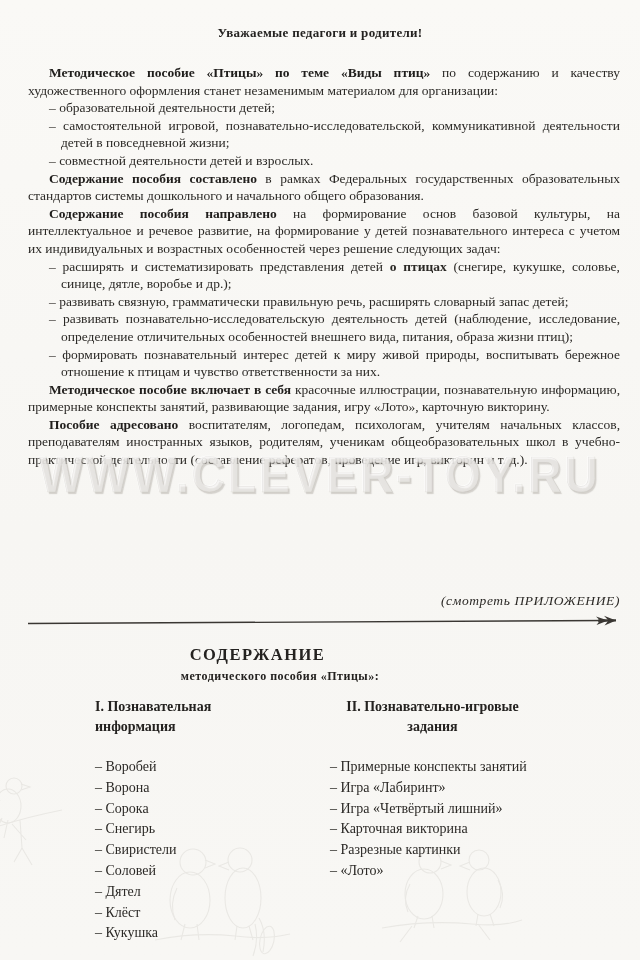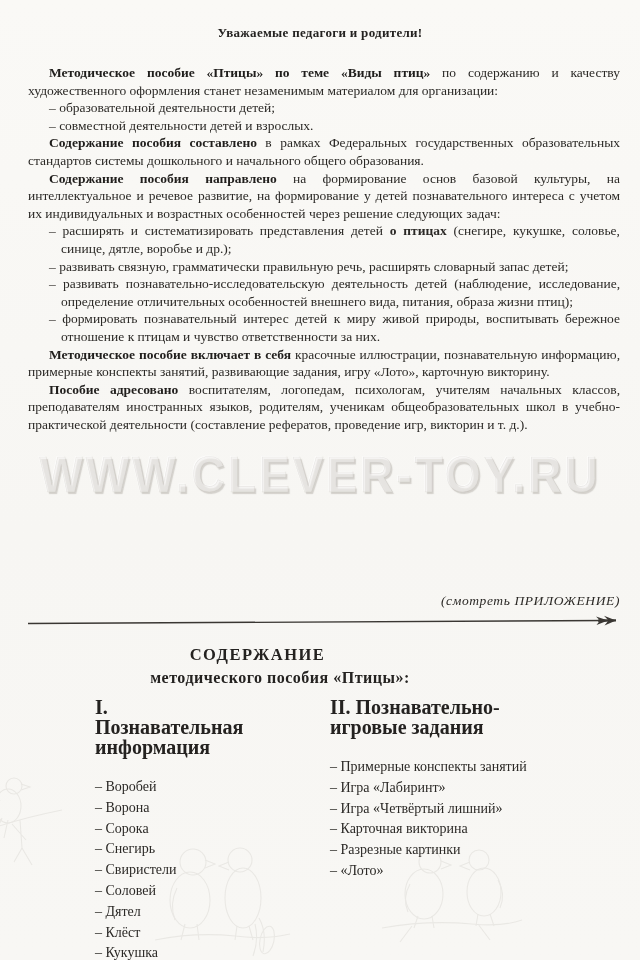--- a/index.html
+++ b/index.html
@@ -25,28 +25,28 @@
     position:absolute; top:593px; left:28px; width:592px; text-align:right;
     font-style:italic; font-size:13.5px; letter-spacing:0.6px; color:#2b2926;
   }
   .arrow-wrap { position:absolute; top:612px; left:26px; }
   .contents-title {
     position:absolute; top:645px; left:0; width:515px; text-align:center;
     font-size:16.5px; font-weight:bold; letter-spacing:1.5px; color:#242220;
   }
   .contents-subtitle {
     position:absolute; top:669px; left:0; width:560px; text-align:center;
-    font-size:16px; font-weight:bold; letter-spacing:0.5px; color:#242220;
+    font-size:12px; font-weight:bold; letter-spacing:0.5px; color:#242220;
   }
   .columns { position:absolute; top:697px; left:95px; width:530px; display:flex; }
   .col1 { width:235px; flex:0 0 235px; }
   .col2 { flex:1; }
-  .col-header { font-weight:bold; font-size:20px; line-height:20px; color:#242220; margin-bottom:20px; }
+  .col-header { font-weight:bold; font-size:14px; line-height:20px; color:#242220; margin-bottom:20px; }
   .col1 .col-header { max-width:165px; }
-  .col2 .col-header { max-width:205px; }
+  .col2 .col-header { max-width:205px;text-align:center; }
   .c-item { font-size:14px; line-height:20.8px; white-space:nowrap; }
   .watermark {
     position:absolute; top:448px; left:-6px; width:652px; text-align:center;
     font-family:"Liberation Sans", sans-serif; font-weight:bold;
     font-size:46px; letter-spacing:3px; transform:scaleY(1.08);
     color:rgba(241,239,236,0.55);
     text-shadow:1.5px 1.5px 1px rgba(158,153,146,0.40), -1px -1px 1px rgba(255,255,255,0.75);
     -webkit-text-stroke:0.6px rgba(168,163,155,0.22);
     pointer-events:none; z-index:5;
   }
@@ -93,20 +93,21 @@
   </div>
 
   <div class="watermark">WWW.CLEVER-TOY.RU</div>
 
   <div class="page-title">Уважаемые педагоги и родители!</div>
 
   <div class="body-text">
     <p class="para"><b>Методическое пособие «Птицы» по теме «Виды птиц»</b><span> по содержанию и качеству художественного оформления станет незаменимым материалом для организации:</span></p>
     <div class="ilist">
       <div class="hang"><span>–</span> <span>образовательной деятельности детей;</span></div>
+      <div class="hang"><span>–</span> <span>самостоятельной игровой, познавательно-исследовательской, коммуникативной деятельности детей в повседневной жизни;</span></div>
       <div class="hang"><span>–</span> <span>совместной деятельности детей и взрослых.</span></div>
     </div>
     <p class="para"><b>Содержание пособия составлено</b><span> в рамках Федеральных государственных образовательных стандартов системы дошкольного и начального общего образования.</span></p>
     <p class="para"><b>Содержание пособия направлено</b><span> на формирование основ базовой культуры, на интеллектуальное и речевое развитие, на формирование у детей познавательного интереса с учетом их индивидуальных и возрастных особенностей через решение следующих задач:</span></p>
     <div class="ilist">
       <div class="hang"><span>–</span> <span>расширять и систематизировать представления детей </span><b>о птицах</b><span> (снегире, кукушке, соловье, синице, дятле, воробье и др.);</span></div>
       <div class="hang"><span>–</span> <span>развивать связную, грамматически правильную речь, расширять словарный запас детей;</span><b></b><span></span></div>
       <div class="hang"><span>–</span> <span>развивать познавательно-исследовательскую деятельность детей (наблюдение, исследование, определение отличительных особенностей внешнего вида, питания, образа жизни птиц);</span><b></b><span></span></div>
       <div class="hang"><span>–</span> <span>формировать познавательный интерес детей к миру живой природы, воспитывать бережное отношение к птицам и чувство ответственности за них.</span><b></b><span></span></div>
     </div>

